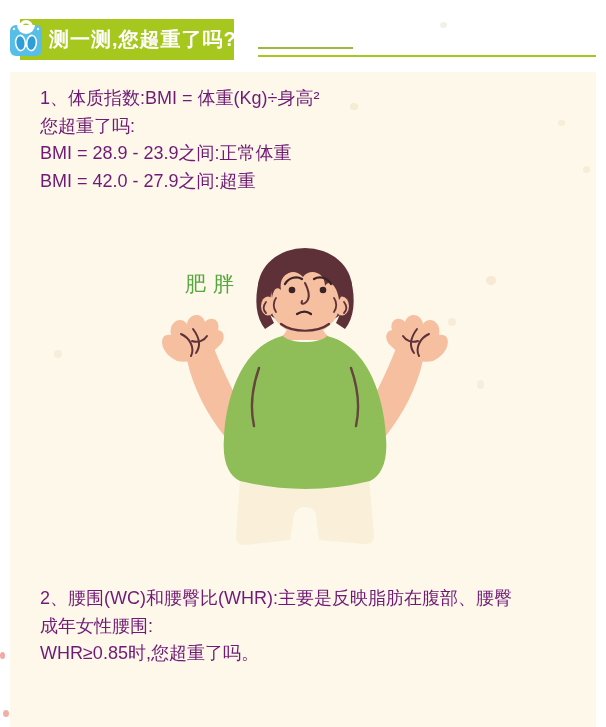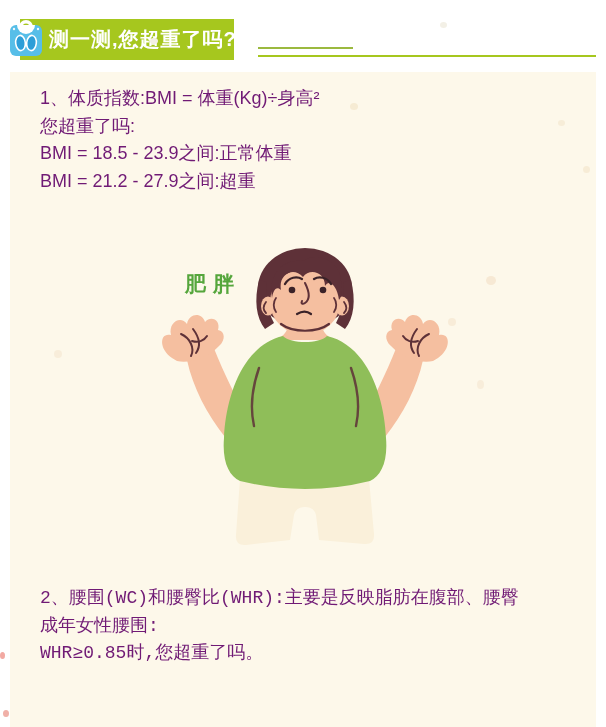--- a/index.html
+++ b/index.html
@@ -23,28 +23,28 @@
   
   .content{
     position:absolute;left:10px;top:72px;width:586px;height:655px;
     background:#FDF8EA;
   }
   .text-block{
     position:absolute;left:30px;width:540px;
     color:#701a75;font-size:18px;line-height:27.5px;
   }
   #bmi-block{top:13px;}
-  #waist-block{top:513px;font-family:Liberation Mono, monospace;}
+  #waist-block{top:513px;}
   .text-line{white-space:nowrap;}
   
   .illustration{position:absolute;left:135px;top:164px;width:330px;height:332px;}
   .illustration svg{position:absolute;left:0;top:0;}
   .fat-label{
     position:absolute;left:40px;top:34px;
-    color:#55A63C;font-size:21px;font-weight:bold;letter-spacing:7px;
+    color:#55A63C;font-size:21px;font-weight:normal;letter-spacing:7px;
     white-space:nowrap;
   }
   
   .speck{position:absolute;border-radius:50%;pointer-events:none;}
 </style>
 </head>
 <body>
 
 <div class="banner">
   <span class="banner-title">测一测,您超重了吗?</span>
@@ -61,22 +61,22 @@
 </svg>
 
 <div class="underline-short"></div>
 <div class="underline-long"></div>
 
 <div class="content">
 
   <div class="text-block" id="bmi-block">
     <div class="text-line">1、体质指数:BMI = 体重(Kg)÷身高²</div>
     <div class="text-line">您超重了吗:</div>
-    <div class="text-line">BMI = 18.5 - 23.9之间:正常体重</div>
-    <div class="text-line">BMI = 21.2 - 27.9之间:超重</div>
+    <div class="text-line">BMI = 28.9 - 23.9之间:正常体重</div>
+    <div class="text-line">BMI = 42.0 - 27.9之间:超重</div>
   </div>
 
   <div class="illustration">
     <svg width="330" height="332" viewBox="0 0 330 332">
 
       <path fill="#FAF0DA" d="M 95,243 L 224,243 L 229,298 Q 230,309 219,308 L 174,304 L 171,279 Q 169,271 160,271 Q 151,271 149,279 L 145,304 L 101,309 Q 90,310 91,299 Z"></path>
 
       <path fill="#F5BFA0" d="M 42,124 C 38,112 60,99 68,110 C 80,140 92,164 104,184 C 110,196 92,210 80,201 C 62,178 48,152 42,124 Z"></path>
 
       <path fill="#F5BFA0" d="M 27,122 C 13,112 15,96 26,99 C 23,86 36,79 42,88 C 44,77 57,76 60,86 C 66,79 76,84 73,94 C 80,95 81,104 74,110 C 63,122 44,128 32,125 Z"></path>

